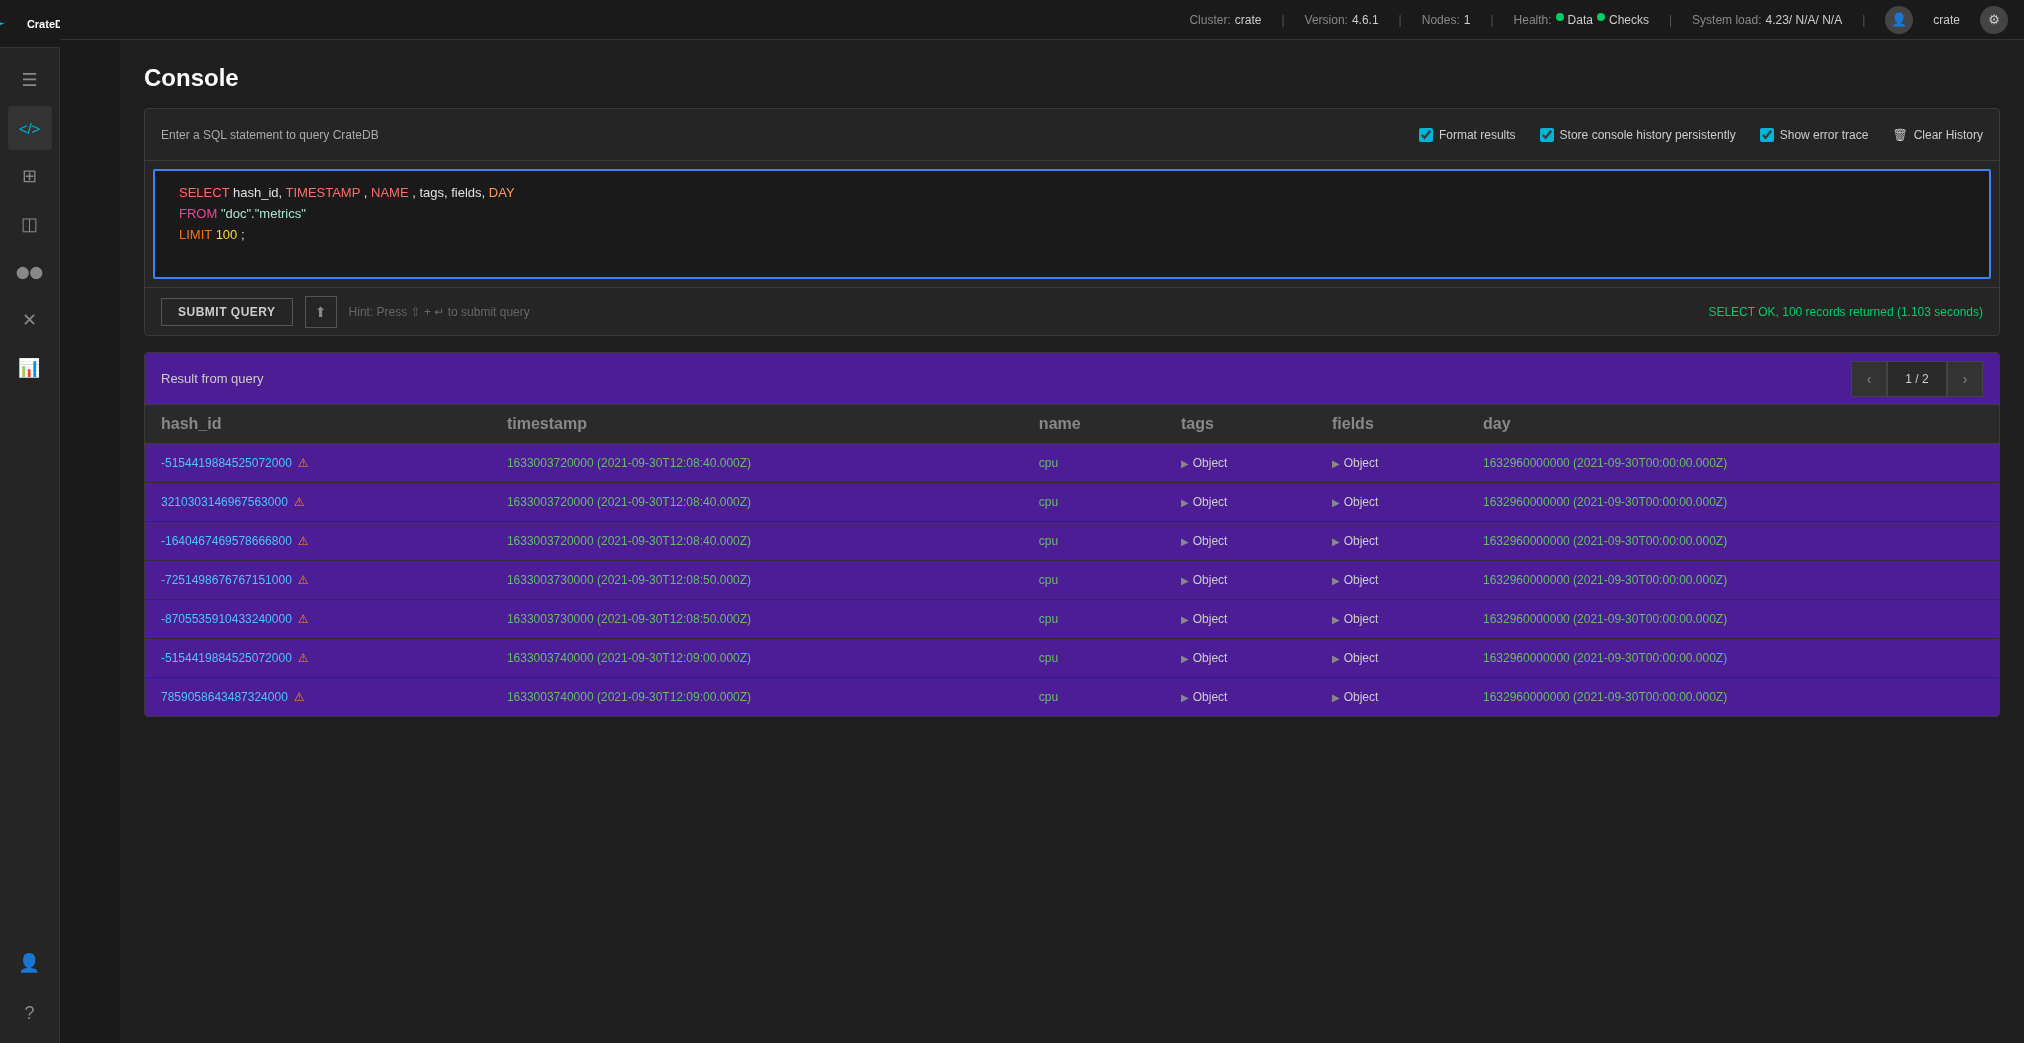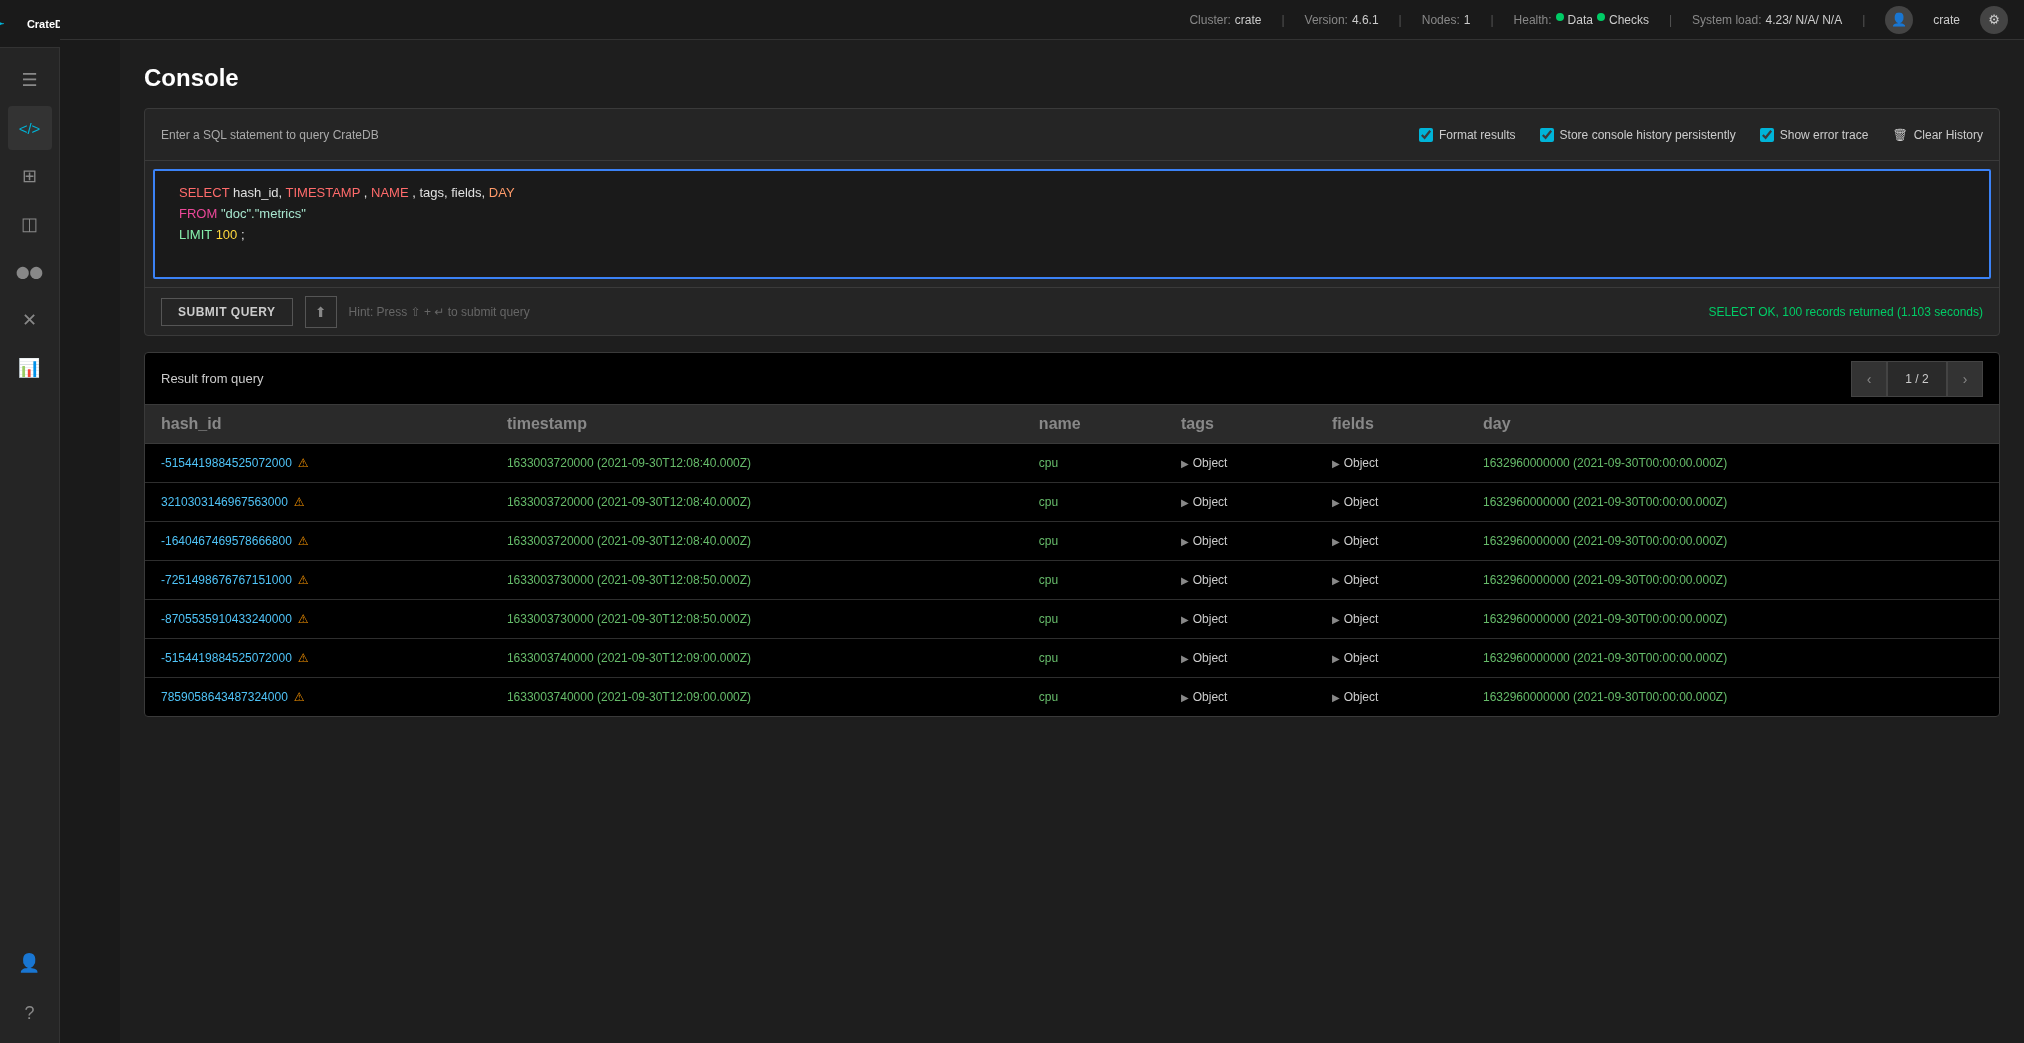--- a/index.html
+++ b/index.html
@@ -166,21 +166,21 @@
       padding: 12px 24px;
       font-family: Liberation Sans, sans-serif;
       font-size: 13px;
       line-height: 1.6;
       position: relative;
       margin: 8px;
       border-radius: 2px;
     }
     .sql-select { color: #ff6b6b; }
     .sql-from { color: #ec4899; margin-top: 28px; }
-    .sql-limit { color: #86efac; }
+    .sql-limit { color: #f97316; }
     .sql-field { color: #e0e0e0; }
     .sql-string { color: #a8e6cf; }
     .sql-number { color: #ffd93d; }
 
     
     .submit-bar {
       display: flex;
       align-items: center;
       padding: 0 16px;
       height: 48px;
@@ -207,21 +207,21 @@
       display: flex;
       align-items: center;
       justify-content: center;
       font-size: 14px;
     }
     .hint-text { color: #666; font-size: 12px; flex: 1; }
     .query-status { color: #00cc66; font-size: 12px; margin-left: auto; }
 
     
     .results-panel {
-      background: #000000;
+      background: #4c1d95;
       border: 1px solid #3a3a3a;
       border-radius: 4px;
     }
     .results-header {
       display: flex;
       align-items: center;
       padding: 0 16px;
       height: 52px;
       border-bottom: 1px solid #3a3a3a;
     }

